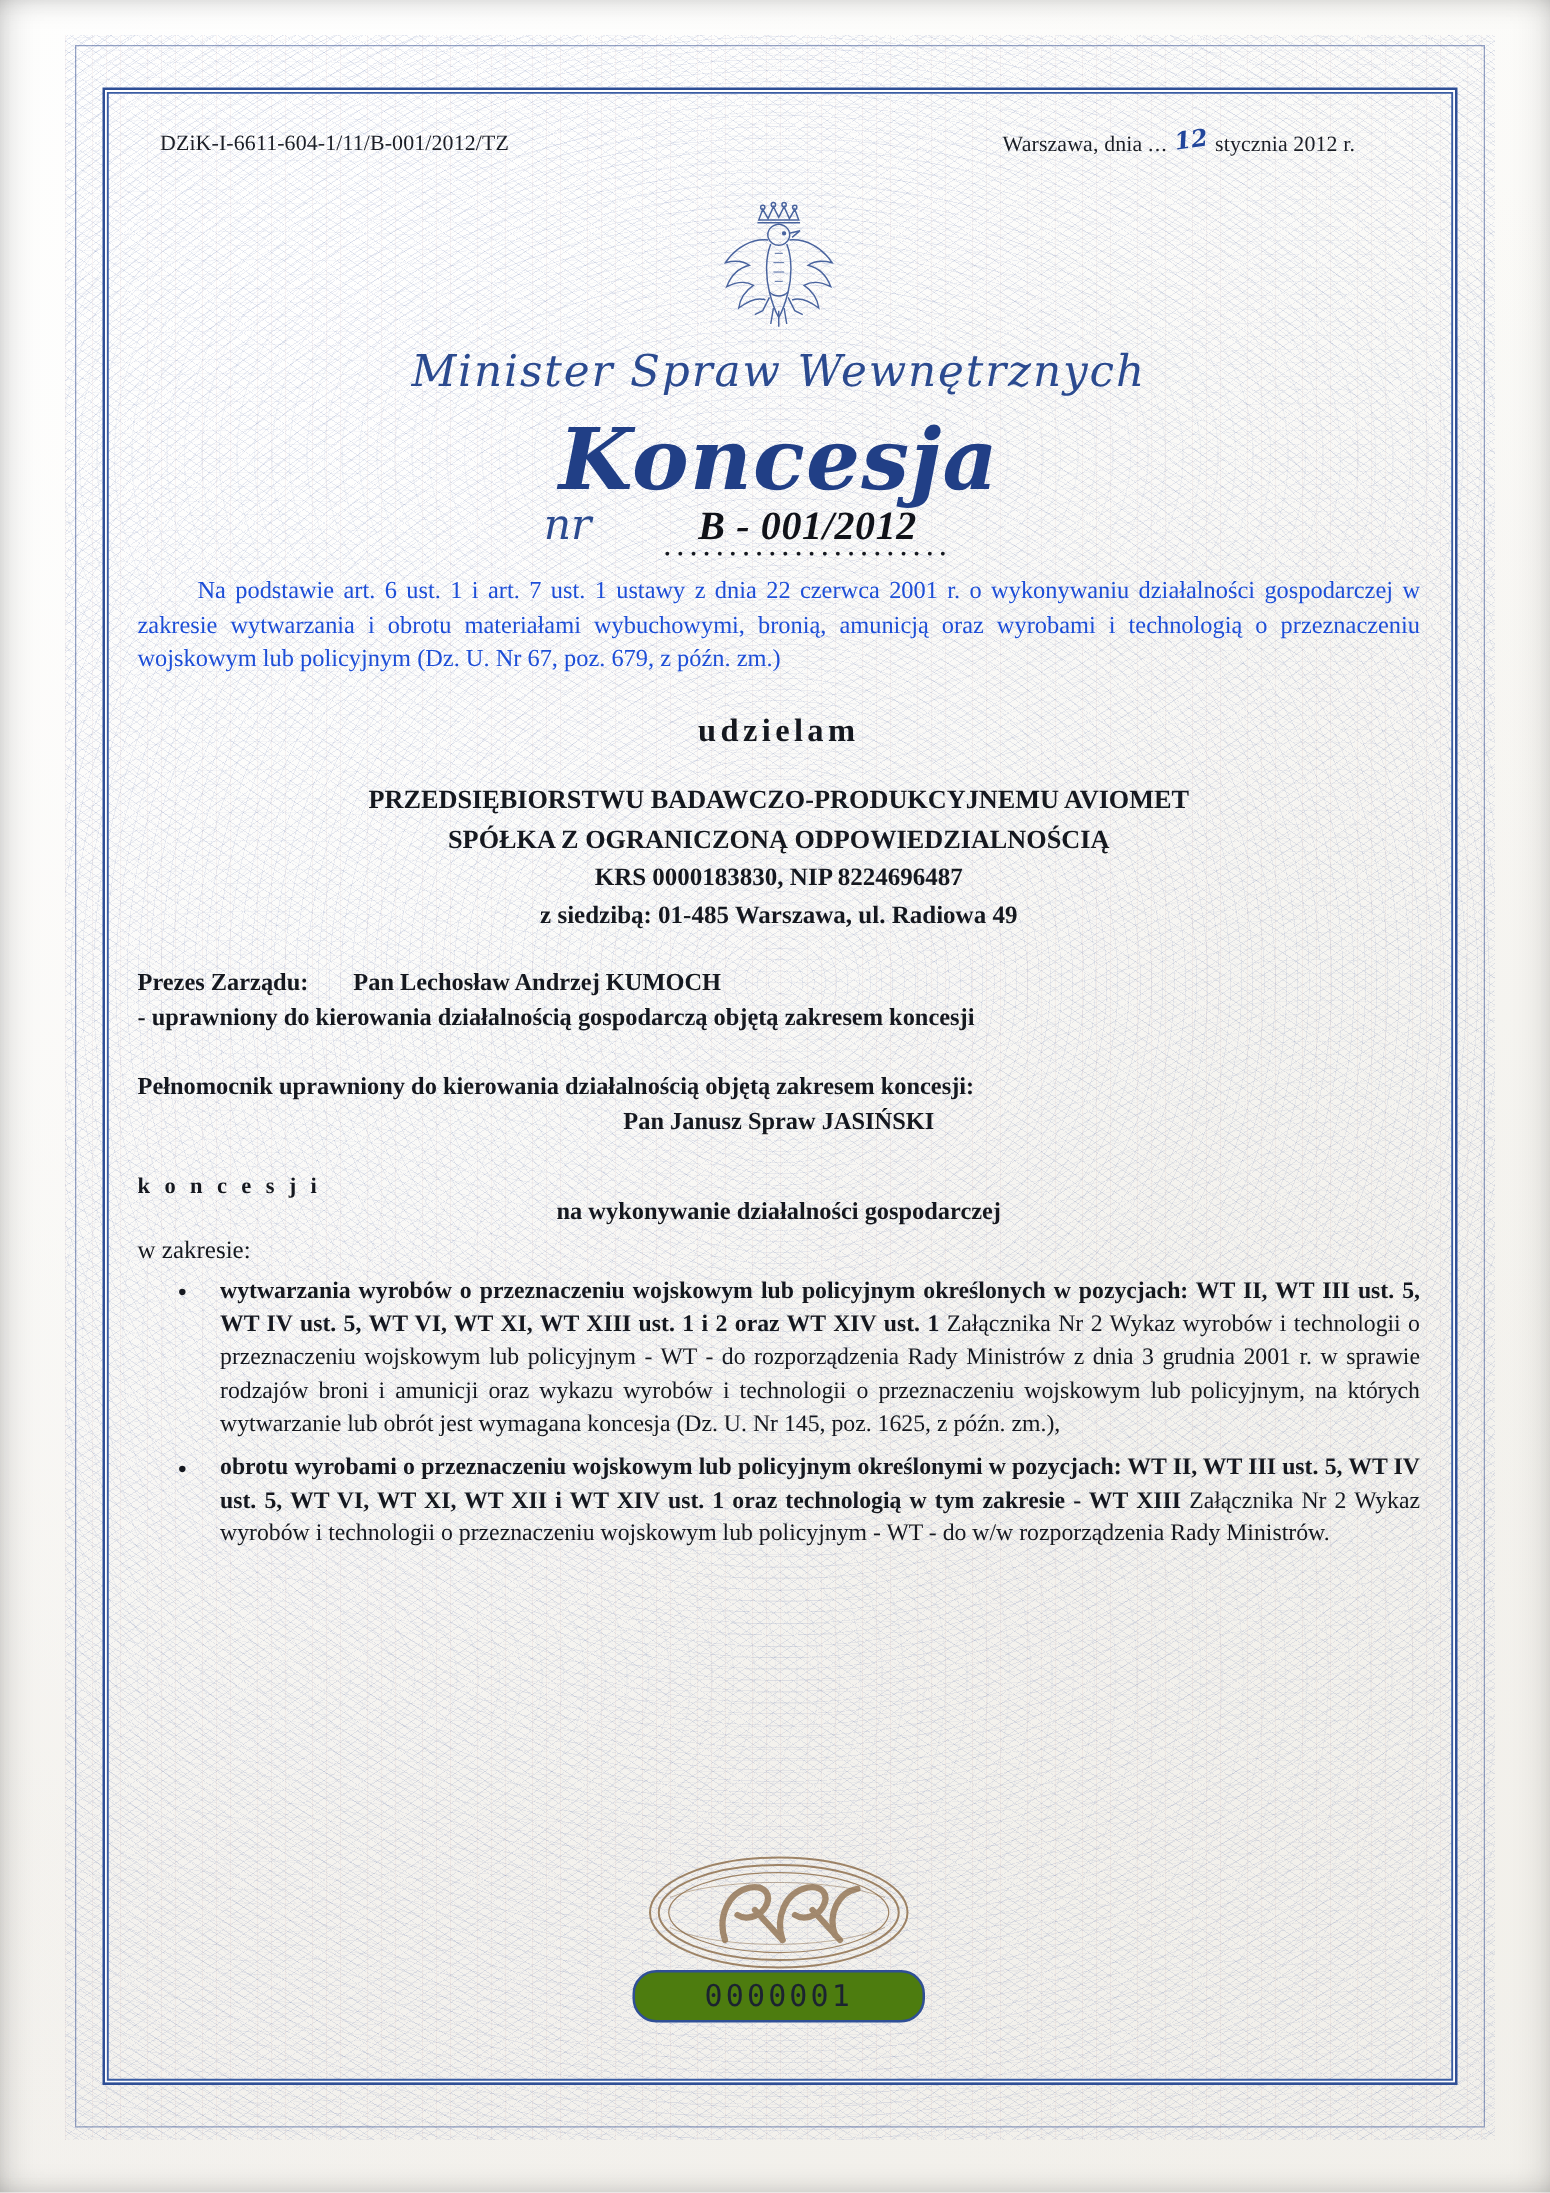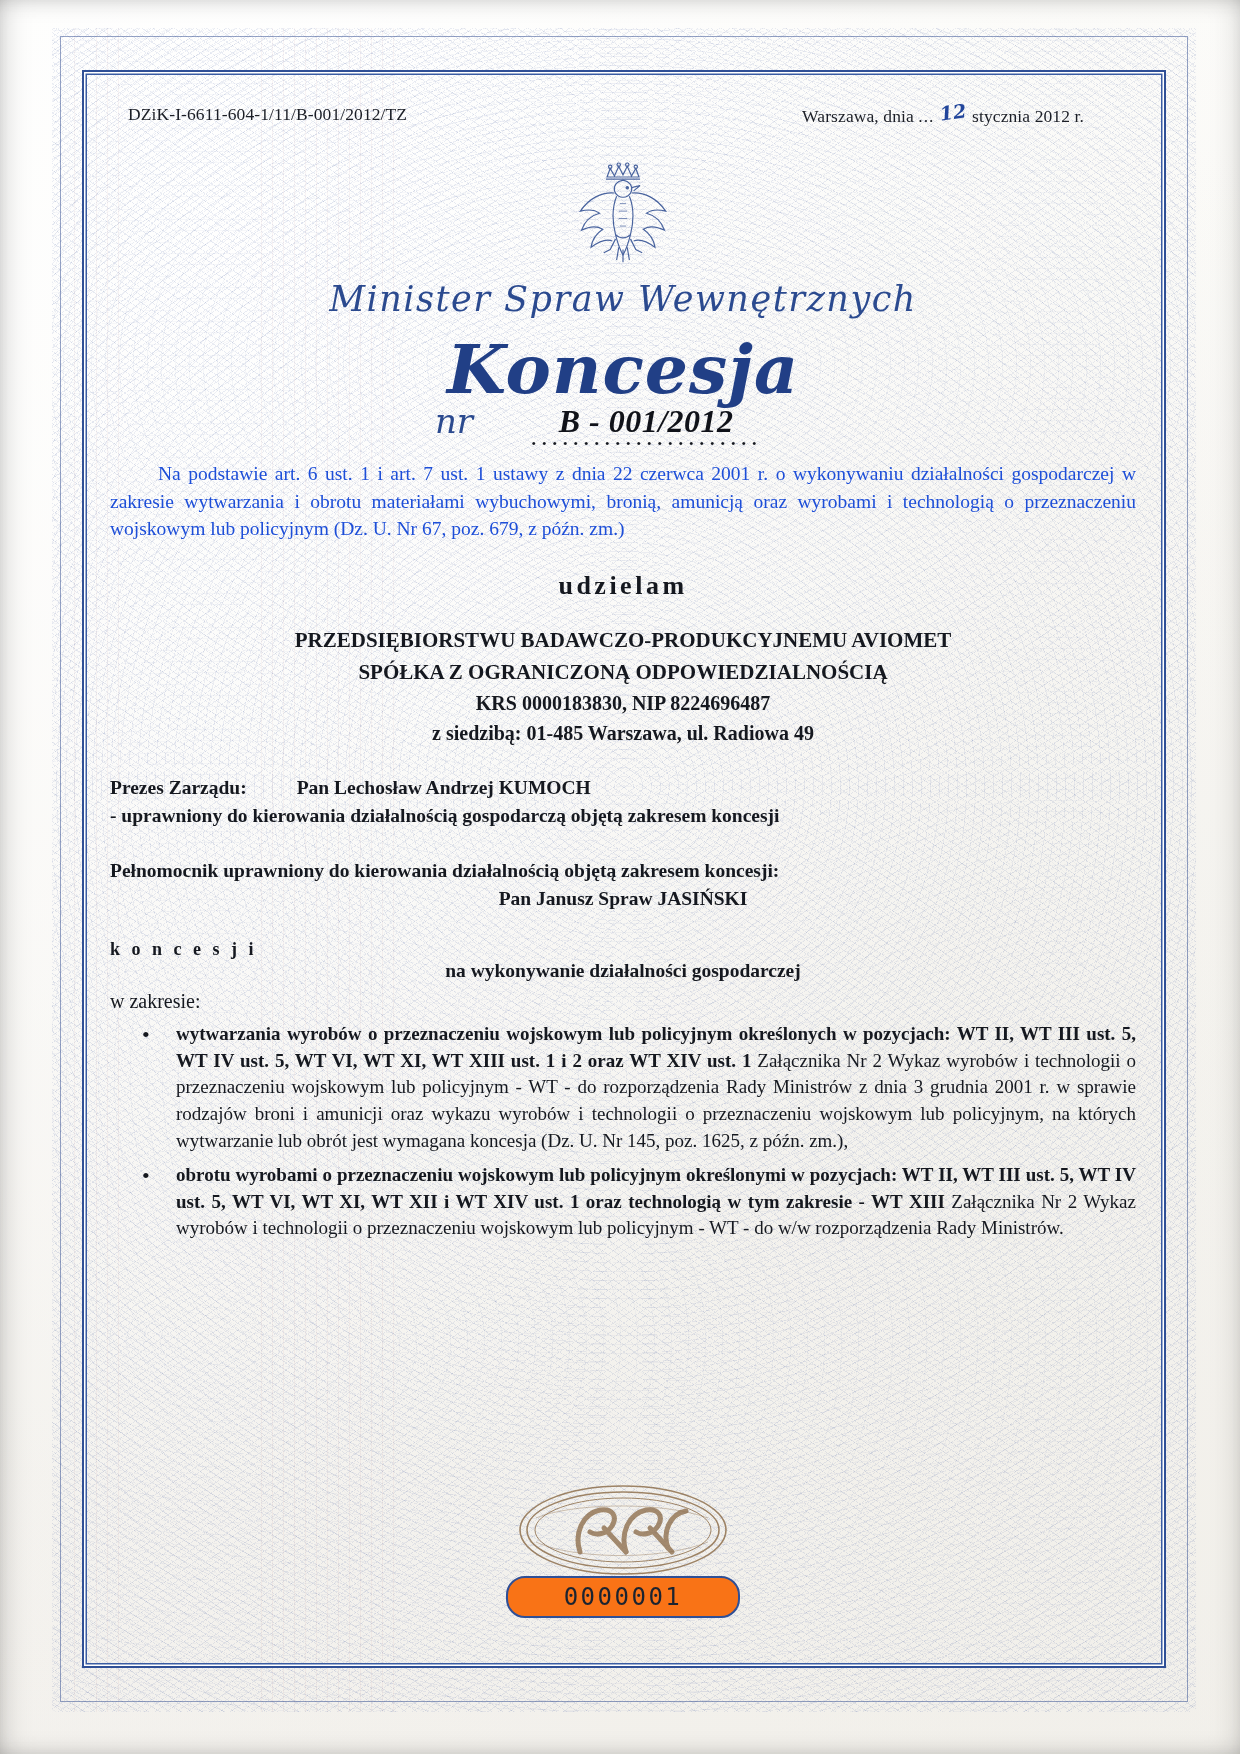--- a/index.html
+++ b/index.html
@@ -201,21 +201,21 @@
   .company .l4 { font-size: 20px; }
 
   .block {
     margin-top: 26px;
     font-weight: bold;
     font-size: 19.5px;
     line-height: 1.45;
   }
   .prezes-row {
     display: flex;
-    gap: 50px;
+    gap: 36px;
     align-items: center;
   }
   .center-bold {
     text-align: center;
     font-weight: bold;
     font-size: 19.5px;
   }
   .koncesji-spaced {
     margin-top: 26px;
     text-align: left;
@@ -267,21 +267,21 @@
   
   .serial {
     position: absolute;
     left: 50%;
     transform: translateX(-50%);
     bottom: 26px;
     width: 230px;
     height: 38px;
     border: 2px solid #2f4f96;
     border-radius: 19px;
-    background: #f97316;
+    background: #4d7c0f;
     display: flex;
     align-items: center;
     justify-content: center;
     font-family: "DejaVu Sans Mono", monospace;
     font-size: 24px;
     letter-spacing: 2.5px;
     color: #1b2330;
   }
 
   

